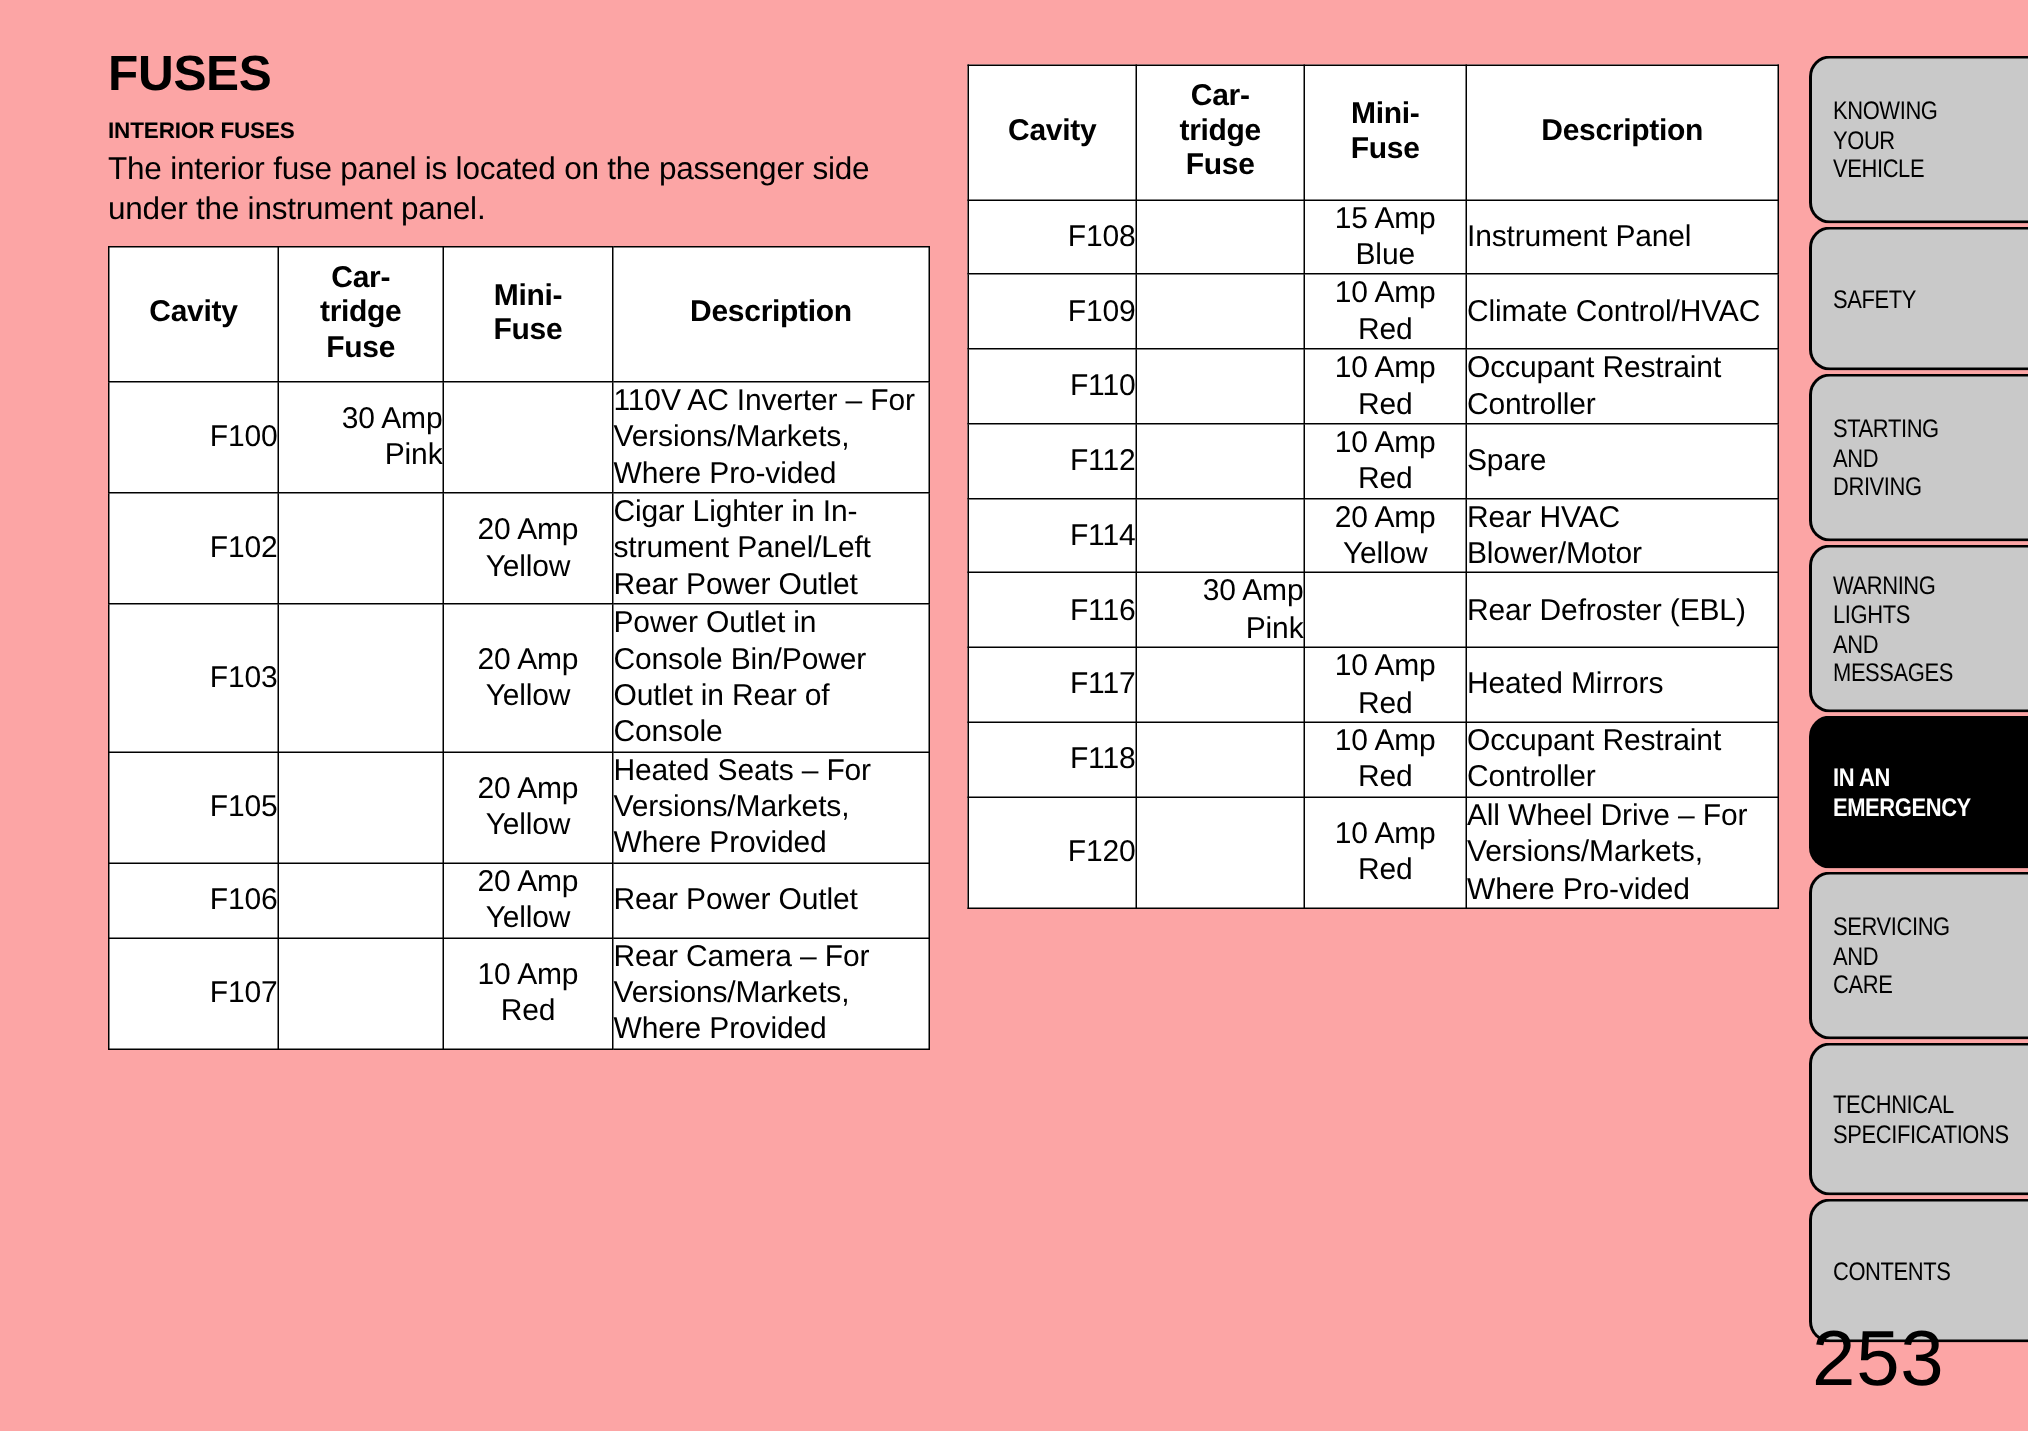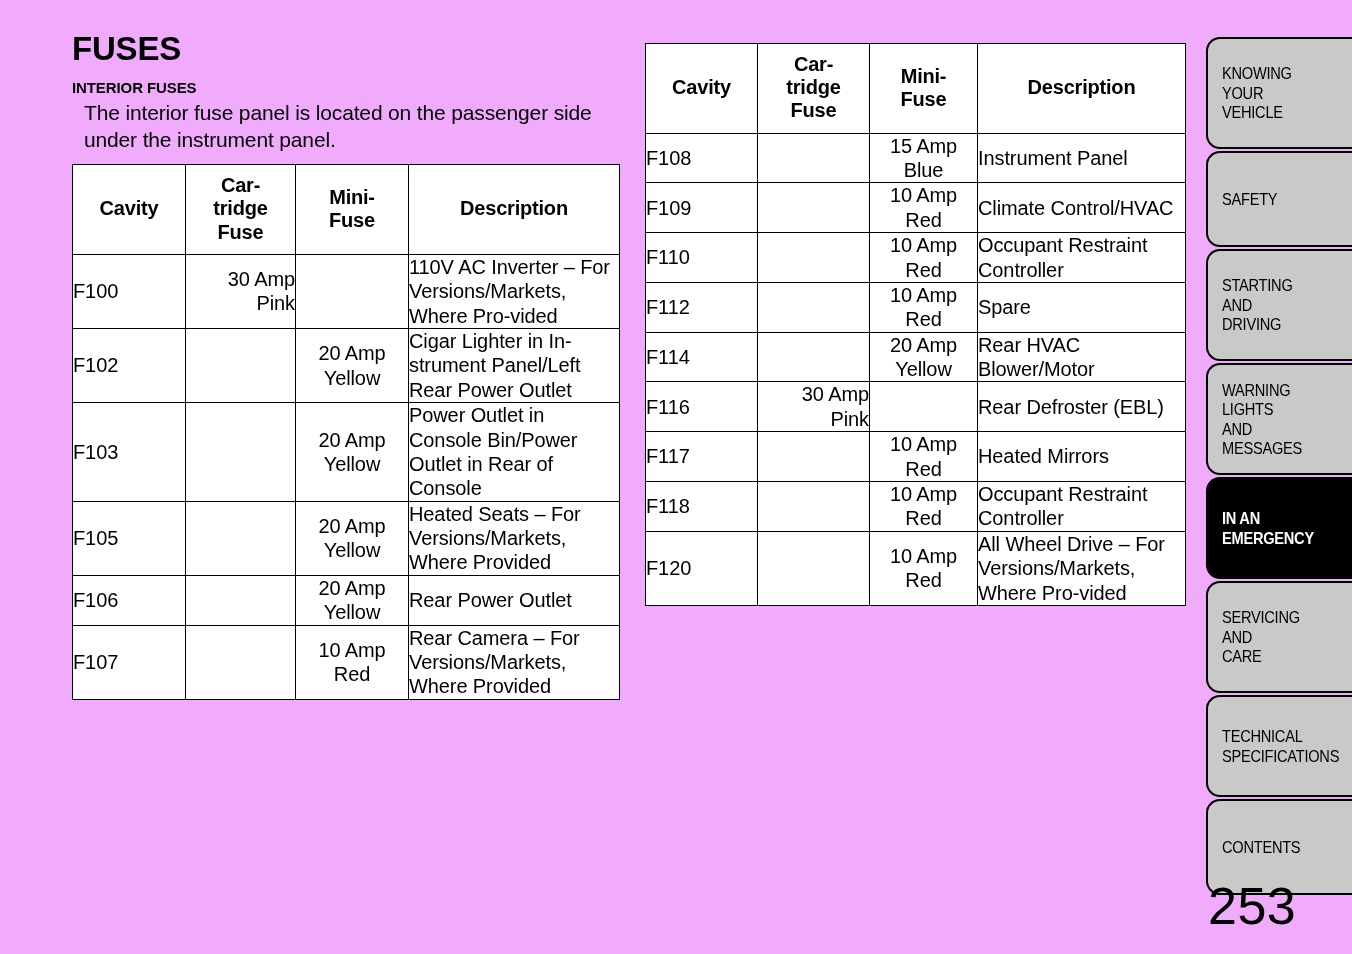--- a/index.html
+++ b/index.html
@@ -8,21 +8,21 @@
     width: 1352px; height: 954px;
     background: #ffffff;
     font-family: "Liberation Sans", sans-serif;
     color: #000000;
     overflow: hidden;
   }
   #page {
     position: relative;
     width: 1352px;
     height: 954px;
-    background: #f0abfc;
+    background: #fca5a5;
   }
 
   
   .col-left {
     position: absolute;
     left: 72px;
     top: 32px;
     width: 548px;
   }
   .doc-title {
@@ -35,21 +35,21 @@
   .section-title {
     font-size: 15px;
     font-weight: bold;
     letter-spacing: -0.1px;
     margin: 0 0 2px 0;
     line-height: 1.2;
   }
   .intro {
     font-size: 21px;
     line-height: 1.30;
-    margin: 0 0 11px 12px;
+    margin: 0 0 11px 0;
     letter-spacing: -0.15px;
   }
 
   
   .fuse-table {
     border-collapse: collapse;
     table-layout: fixed;
     width: 100%;
     background: #fff;
   }
@@ -64,21 +64,21 @@
     font-weight: bold;
     line-height: 1.16;
     padding: 9px 3px 10px 3px;
     letter-spacing: -0.2px;
   }
   .fuse-table td {
     font-size: 20px;
     line-height: 1.22;
     letter-spacing: -0.1px;
   }
-  .c-cavity  { width: 113px; text-align: left; padding: 9px 2px; }
+  .c-cavity  { width: 113px; text-align: right; padding: 9px 2px; }
   .c-cart    { width: 110px; text-align: right; padding: 9px 2px; }
   .c-mini    { width: 113px; text-align: center; padding: 9px 2px; }
   .c-desc    { width: auto;  text-align: left;   padding: 8px 6px 9px 8px; }
 
   .tbl-left  { width: 548px; }
   .tbl-right { width: 541px; }
   .tbl-right .c-cavity { width: 112px; }
   .tbl-right .c-cart   { width: 112px; }
   .tbl-right .c-mini   { width: 108px; }
 

